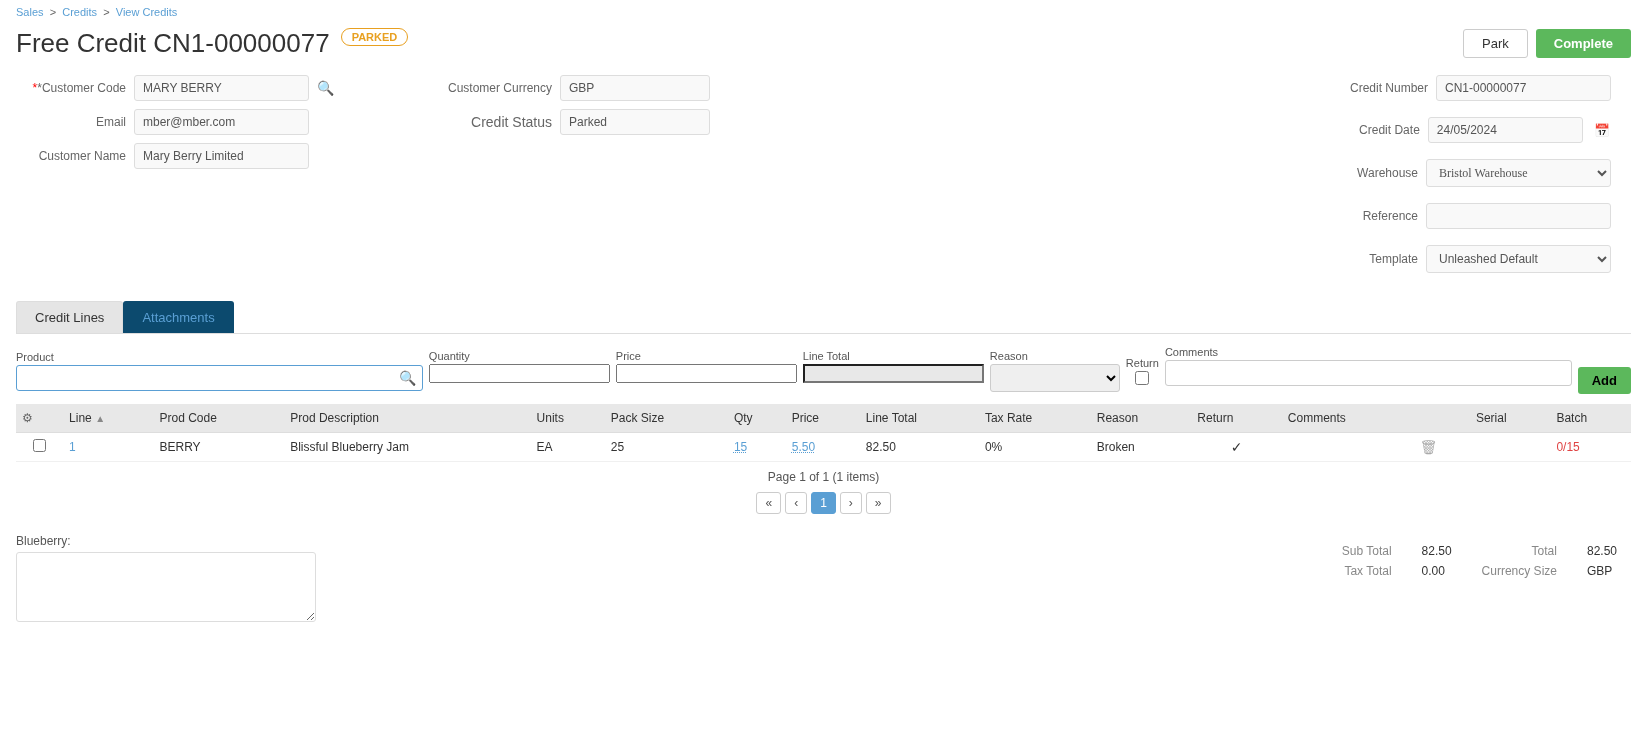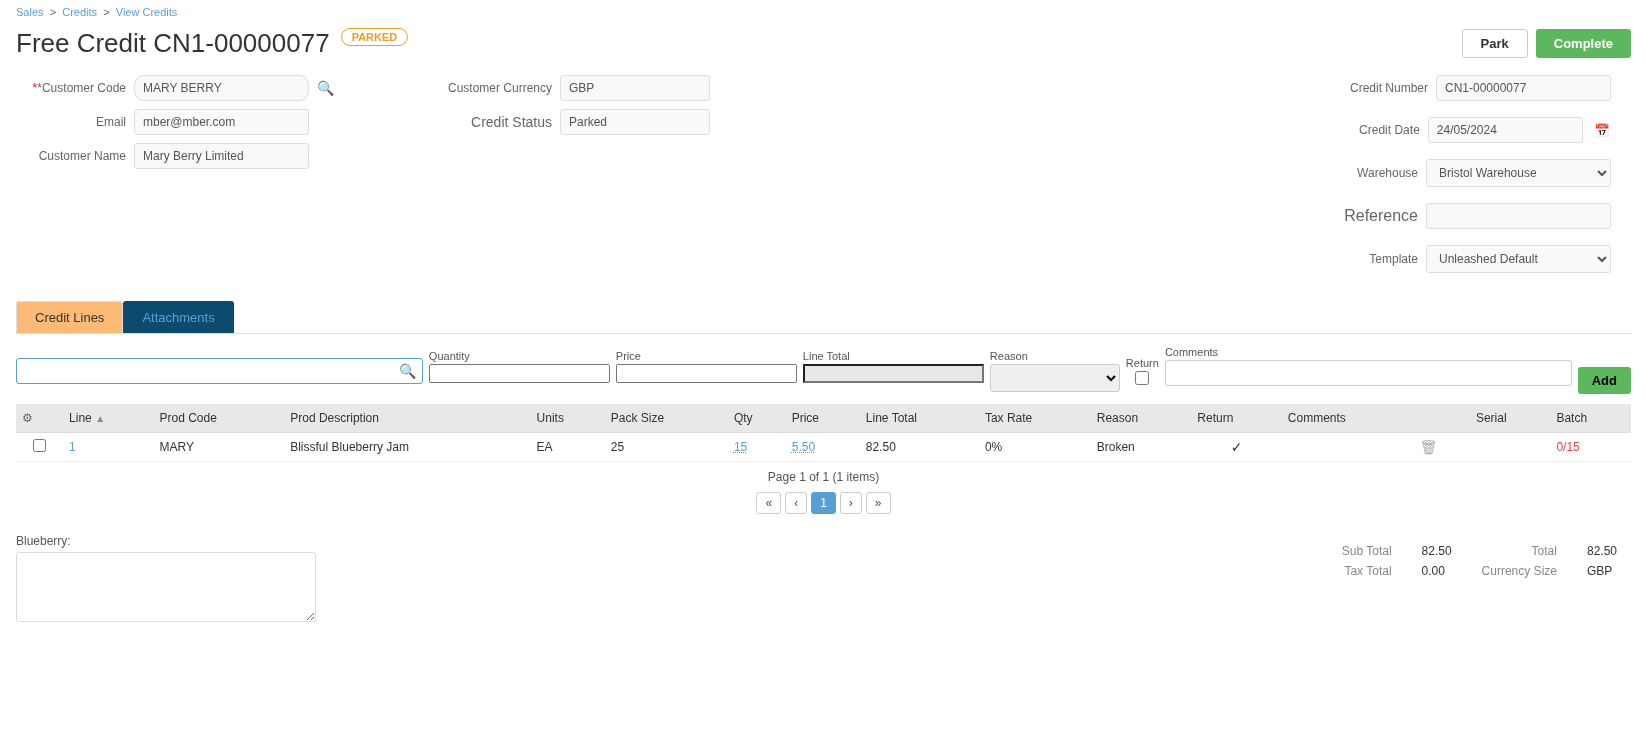--- a/index.html
+++ b/index.html
@@ -5,30 +5,30 @@
     * { box-sizing: border-box; margin: 0; padding: 0; }
     body { font-family: Arial, sans-serif; font-size: 13px; color: #333; background: #fff; }
 
     .breadcrumb { font-size: 11px; color: #666; padding: 6px 16px; }
     .breadcrumb a { color: #5a9fd4; text-decoration: none; }
 
     .page-header { display: flex; align-items: center; justify-content: space-between; padding: 4px 16px 10px; }
     .page-title { font-size: 26px; font-weight: 300; color: #333; display: flex; align-items: flex-start; gap: 11px; }
     .parked-badge { border: 1px solid #e8a020; color: #e8a020; font-size: 11px; border-radius: 10px; padding: 2px 10px; font-weight: bold; }
     .header-actions { display: flex; gap: 8px; }
-    .btn-park { background: #fff; border: 1px solid #ccc; color: #333; padding: 6px 18px; border-radius: 3px; cursor: pointer; font-size: 13px; font-weight: bold; }
+    .btn-park { background: #fff; border: 1px solid #ccc; color: #333; padding: 6px 18px; border-radius: 3px; cursor: pointer; font-size: 13px; }
     .btn-complete { background: #5cb85c; border: none; color: #fff; padding: 6px 18px; border-radius: 3px; cursor: pointer; font-size: 13px; font-weight: bold; }
     .form-group { display: flex; align-items: center; gap: 8px; margin-bottom: 8px; }
     .form-group label { color: #666; min-width: 110px; text-align: right; font-size: 12px; }
     .form-input { border: 1px solid #ddd; border-radius: 3px; padding: 5px 8px; font-size: 12px; color: #555; background: #f9f9f9; width: 180px; }
     .search-icon-btn { background: none; border: none; cursor: pointer; color: #666; font-size: 14px; }
 
     .tabs-bar { display: flex; border-bottom: 1px solid #ddd; margin: 8px 16px 0; }
     .tab { padding: 8px 18px; cursor: pointer; font-size: 13px; border: 1px solid transparent; border-bottom: none; border-radius: 3px 3px 0 0; color: #333; background: #0c4a6e; }
-    .tab.active { border-color: #ddd; background: #fdba74; font-weight: normal; }
+    .tab.active { border-color: #ddd; background: #e5e5e5; font-weight: normal; }
     .tab.other { color: #5a9fd4; border-color: transparent; }
 
     .credit-lines-section { padding: 12px 16px; }
 
     .add-row { display: flex; align-items: center; gap: 8px; margin-bottom: 10px; }
     .reason-select { width: 130px; border: 1px solid #ccc; border-radius: 3px; padding: 5px 8px; font-size: 12px; appearance: auto; }
     .btn-add { background: #5cb85c; border: none; color: #000000; padding: 6px 14px; border-radius: 3px; cursor: pointer; font-size: 13px; font-weight: bold; }
 
     .data-table { width: 100%; border-collapse: collapse; font-size: 12px; }
     .data-table thead tr { background: #e8e8e8; }
@@ -89,21 +89,21 @@
     <button class="btn-park">Park</button>
     <button class="btn-complete">Complete</button>
   </div>
 </div>
 
 <div style="display: grid; grid-template-columns: 380px 380px 1fr; padding: 6px 16px 12px; gap: 0 36px;">
 
   <div>
     <div class="form-group">
       <label><span style="color:red">*</span><span style="color:#666;font-size:12px">*Customer Code</span></label>
-      <input class="form-input" type="text" readonly="" style="width: 175px; border-radius: 10px;" value="MARY BERRY">
+      <input class="form-input" type="text" readonly="" style="width: 175px;" value="MARY BERRY">
       <button class="search-icon-btn">🔍</button>
     </div>
     <div class="form-group">
       <label style="color:#666;font-size:12px;min-width:110px;text-align:right;">Email</label>
       <input class="form-input" type="text" style="width: 175px;" value="mber@mber.com">
     </div>
     <div class="form-group">
       <label style="color:#666;font-size:12px;min-width:110px;text-align:right;">Customer Name</label>
       <input class="form-input" type="text" readonly="" style="width: 175px;" value="Mary Berry Limited">
     </div>
@@ -125,26 +125,26 @@
       <label style="color:#666;font-size:12px;min-width:100px;text-align:right;">Credit Number</label>
       <input class="form-input" type="text" readonly="" style="width: 175px;" value="CN1-00000077">
     </div>
     <div class="form-group">
       <label style="color:#666;font-size:12px;min-width:100px;text-align:right;">Credit Date</label>
       <input class="form-input" type="text" style="width: 155px;" value="24/05/2024">
       <span class="calendar-icon">📅</span>
     </div>
     <div class="form-group">
       <label style="color:#666;font-size:12px;min-width:100px;text-align:right;">Warehouse</label>
-      <select class="form-select" style="width:185px;">
+      <select class="form-select" style="width:185px;font-family:Liberation Serif, serif;">
         <option>Bristol Warehouse</option>
       </select>
     </div>
     <div class="form-group">
-      <label style="color:#666;font-size:16px;min-width:100px;text-align:right;">Reference</label>
+      <label style="color:#666;font-size:12px;min-width:100px;text-align:right;">Reference</label>
       <input class="form-input" type="text" style="width: 185px;">
     </div>
     <div class="form-group">
       <label style="color:#666;font-size:12px;min-width:100px;text-align:right;">Template</label>
       <select class="form-select" style="width:185px;">
         <option>Unleashed Default</option>
       </select>
     </div>
   </div>
 </div>
@@ -152,20 +152,21 @@
 <div class="tabs-bar">
   <div class="tab active">Credit Lines</div>
   <div class="tab other">Attachments</div>
 </div>
 
 <div class="credit-lines-section">
 
   <div style="margin-bottom:8px;">
     <div style="display:flex;align-items:center;gap:6px;">
       <div style="flex:1;">
+        <div class="lbl" style="margin-bottom:2px;font-size:11px;color:#555;">Product</div>
         <div class="product-search-wrapper">
           <input type="text" style="width: 100%; border: 1px solid rgb(90, 159, 212); border-radius: 3px; padding: 5px 30px 5px 8px; font-size: 12px;" value="">
           <span class="product-search-icon">🔍</span>
         </div>
       </div>
       <div>
         <div class="lbl" style="margin-bottom:2px;font-size:11px;color:#555;">Quantity</div>
         <input type="text" class="add-row field-sm" style="">
       </div>
       <div>
@@ -214,21 +215,21 @@
         <th>Serial</th>
         <th>Batch</th>
       </tr>
     </thead>
     <tbody>
       <tr>
         <td class="checkbox-cell">
           <input type="checkbox" style="">
         </td>
         <td class="link-cell">1</td>
-        <td>MARY</td>
+        <td>BERRY</td>
         <td>Blissful Blueberry Jam</td>
         <td>EA</td>
         <td>25</td>
         <td style="color:#5a9fd4;text-decoration:underline dotted;">15</td>
         <td style="color:#5a9fd4;text-decoration:underline dotted;">5.50</td>
         <td>82.50</td>
         <td>0%</td>
         <td>Broken</td>
         <td class="checkbox-cell">
           <span style="color:#333;font-size:14px;">✓</span>

